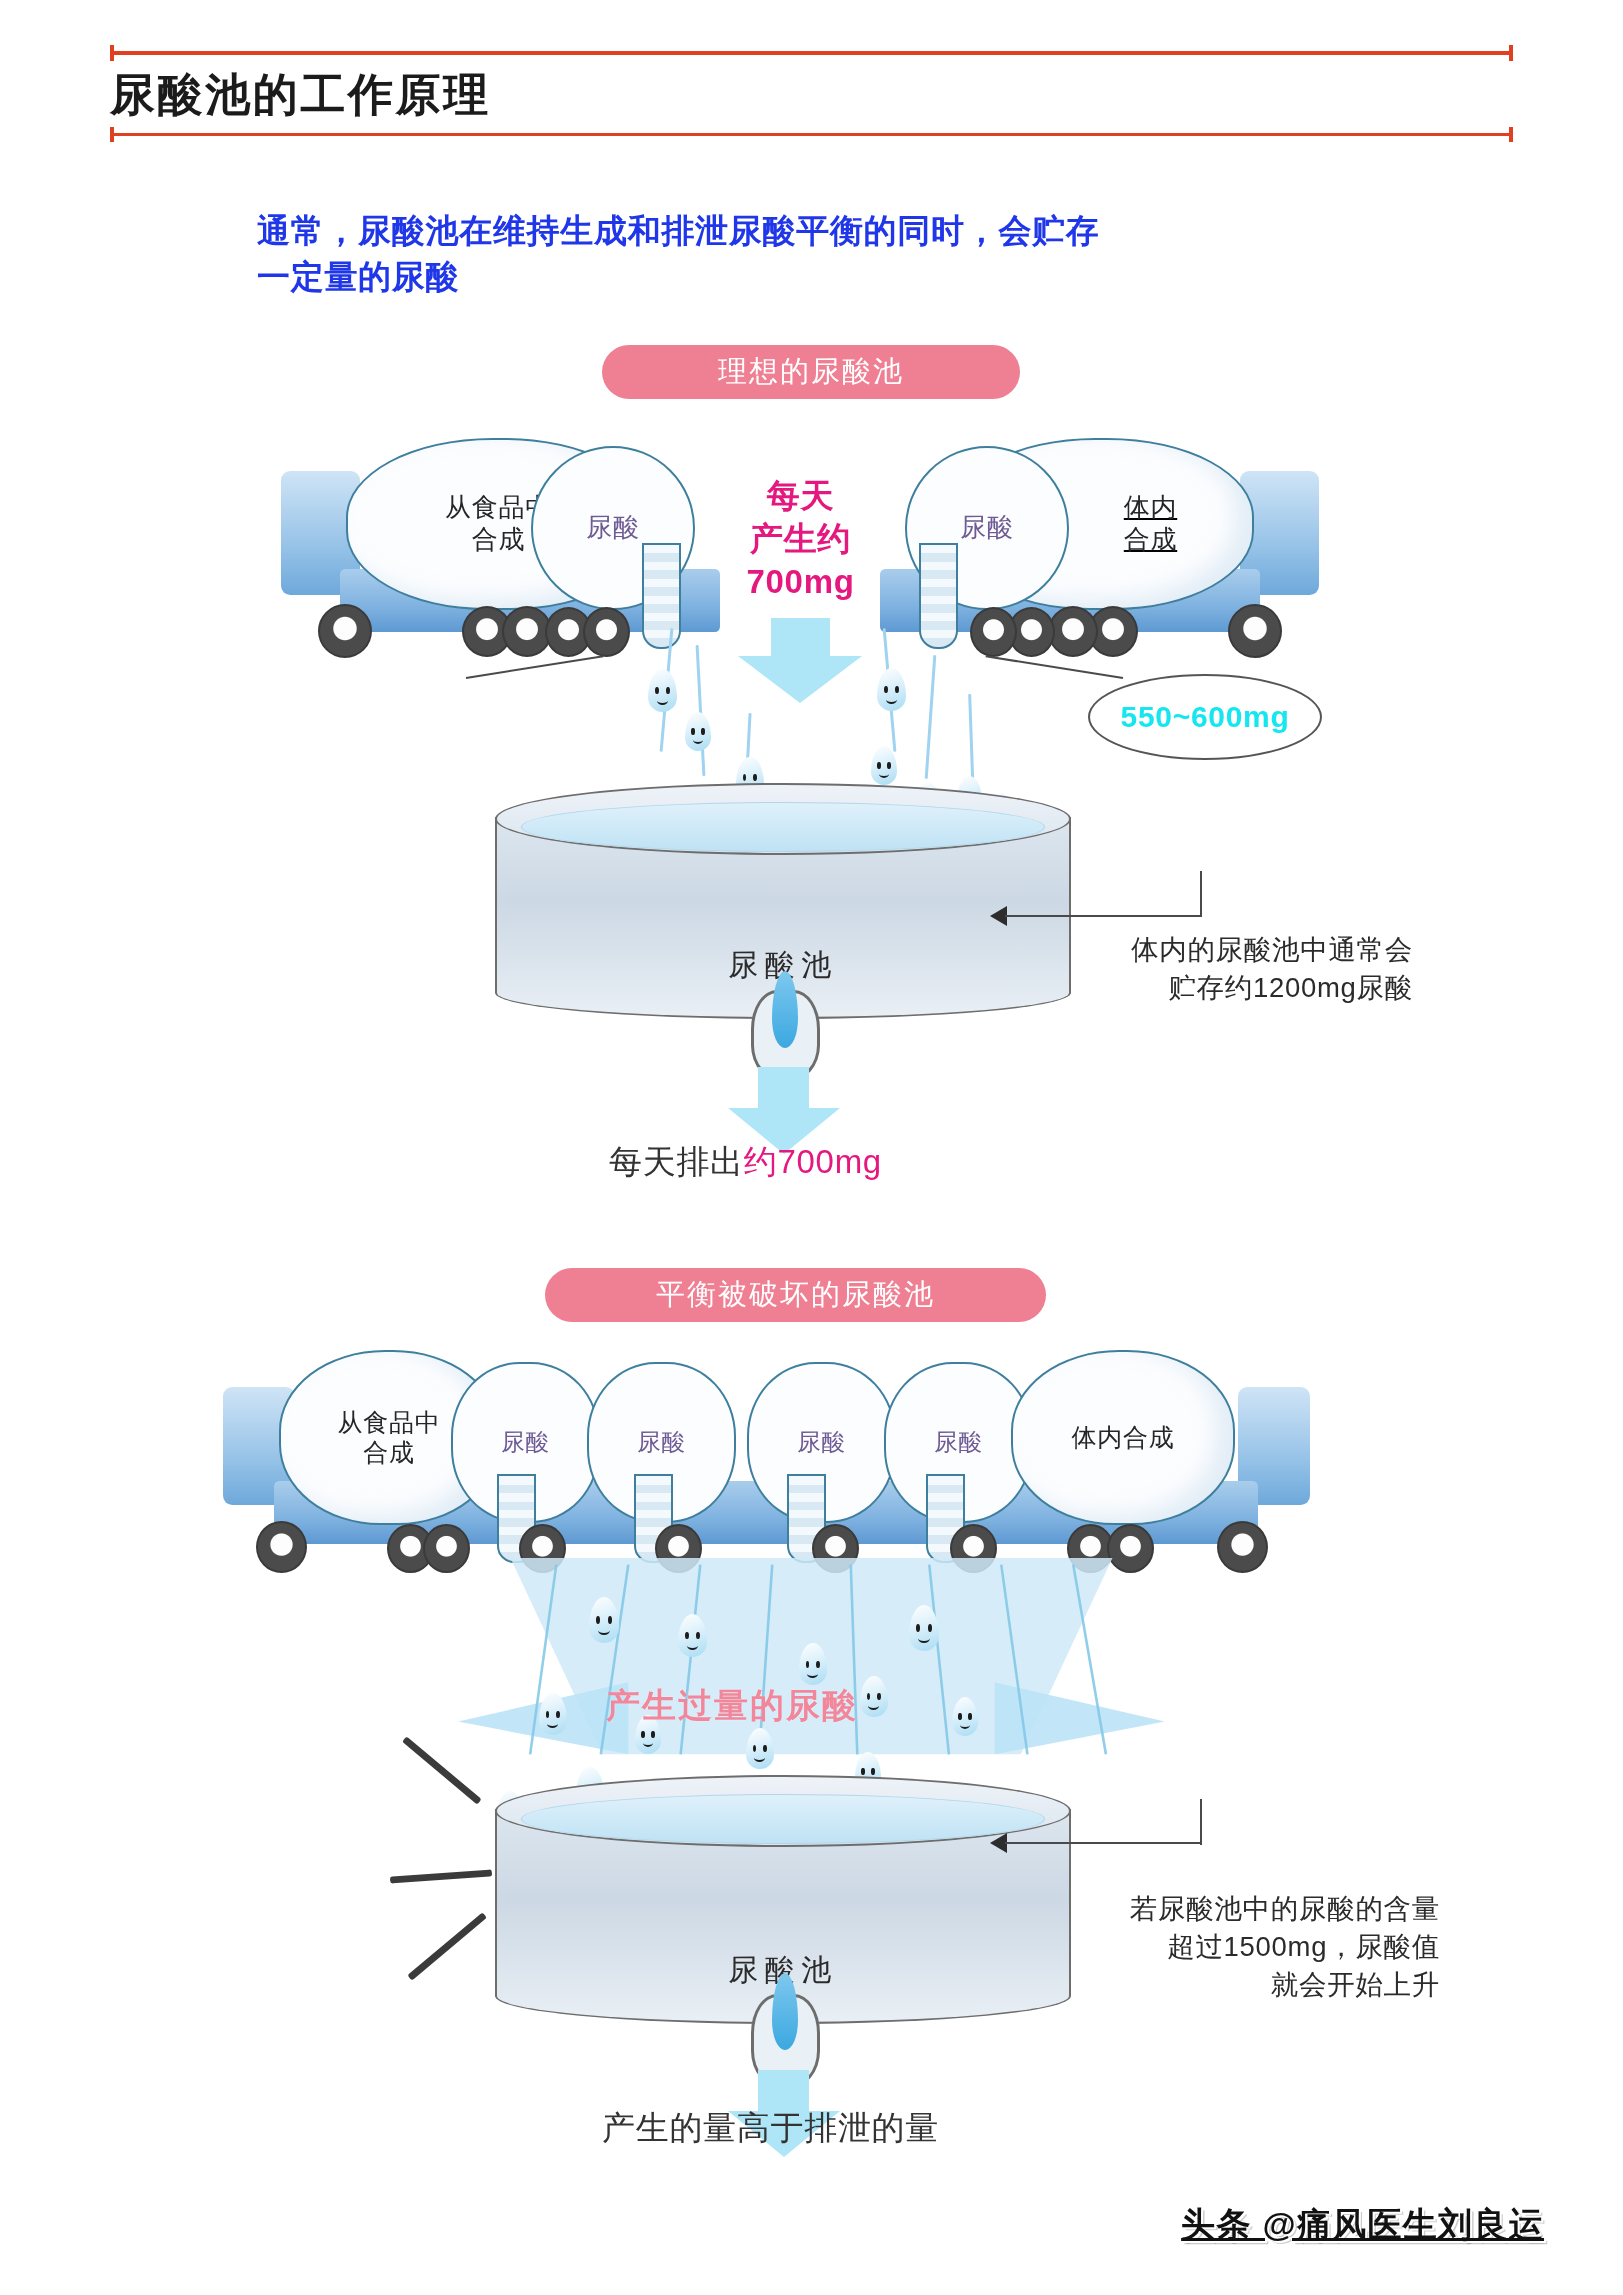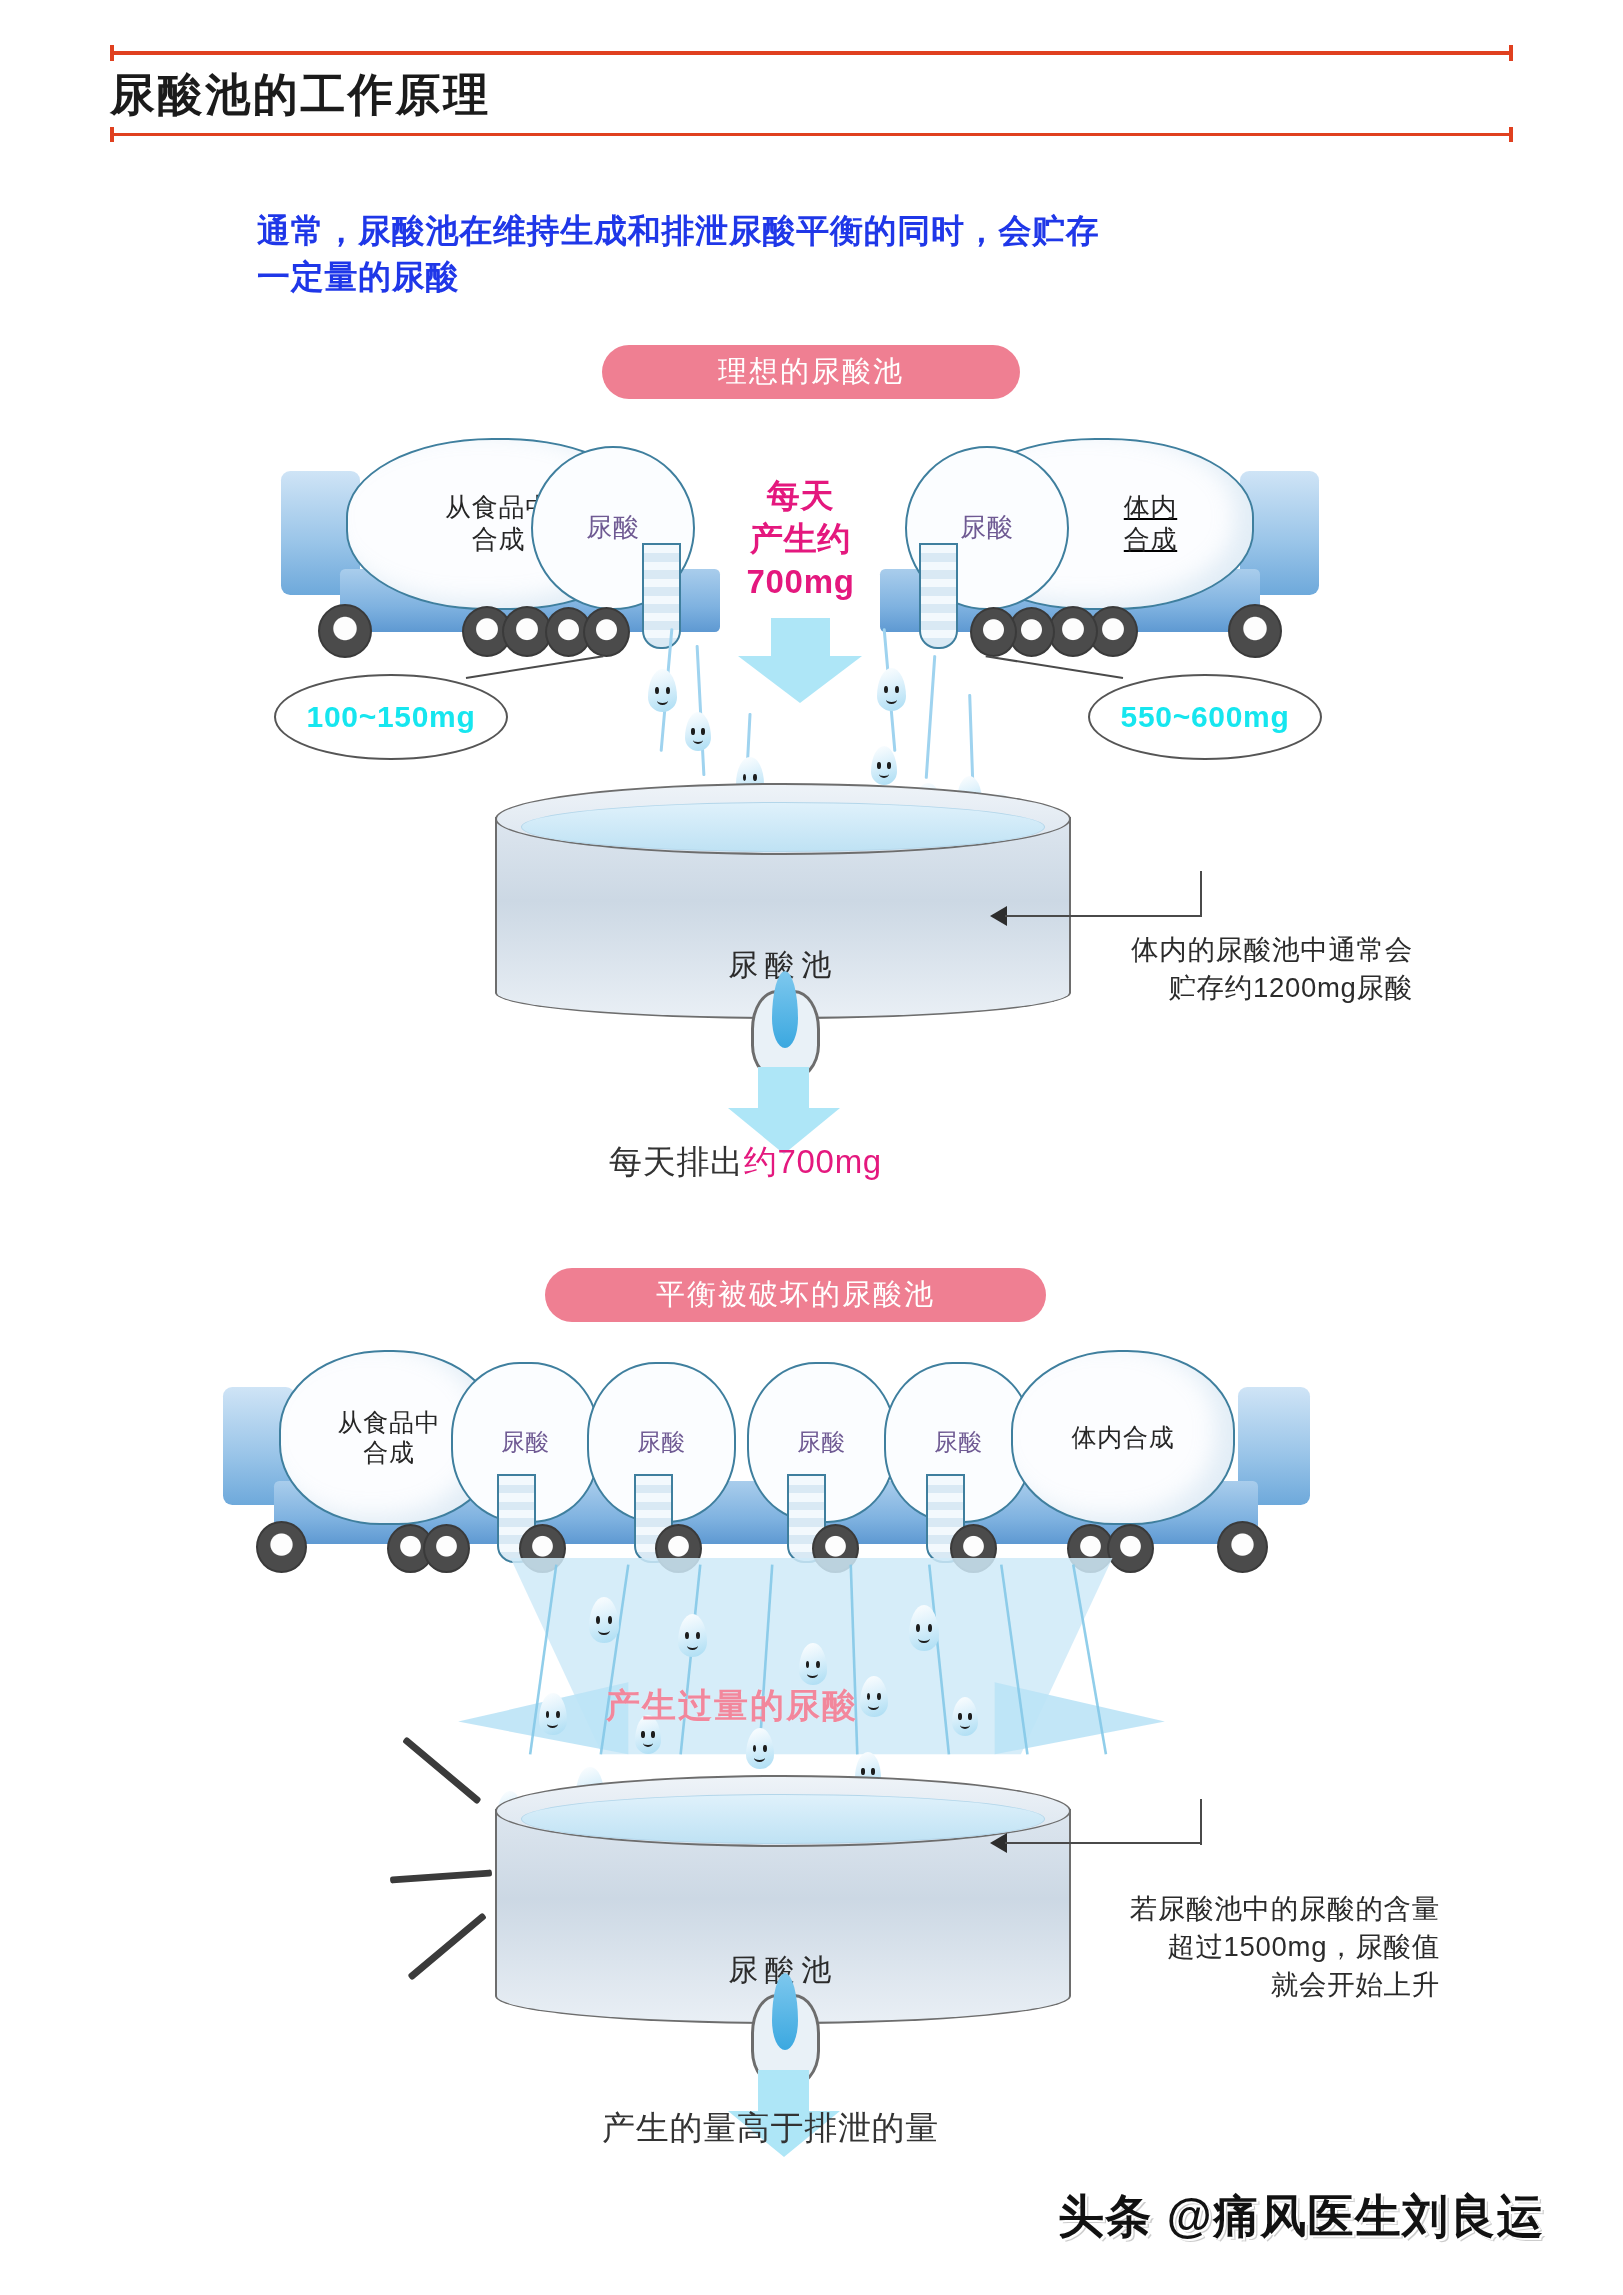--- a/index.html
+++ b/index.html
@@ -169,23 +169,24 @@
   .excess-text{
     position:absolute;color:#f2879c;font-size:34px;font-weight:bold;
     letter-spacing:2px;text-shadow:0 0 1.3px rgba(255,255,255,.5);
   }
 
   
   .stroke{position:absolute;background:#3b3b3b;border-radius:2.6px;}
 
   
   .watermark{
-    position:absolute;right:79px;bottom:47px;font-size:46px;font-weight:bold;
+    position:absolute;right:79px;bottom:47px;font-size:34px;font-weight:bold;
     color:#111;letter-spacing:1.3px;
     text-shadow:2px 2px 0 #ffffff, 3.3px 3.3px 0 rgba(0,0,0,.20);
+    text-decoration:underline;
   }
 </style>
 </head>
 <body>
 
 <div class="page">
 
   <div class="title-block">
     <div class="rule"></div>
     <div class="title-text">尿酸池的工作原理</div>
@@ -293,23 +294,20 @@
         <div class="smile"></div>
       </div>
     <div class="drop" style="left:927px;top:826px;width:27.5px;height:42px;">
         <div class="smile"></div>
       </div>
     <div class="drop" style="left:988px;top:793px;width:25px;height:38px;">
         <div class="smile"></div>
       </div>
   </div>
 
-  <div class="bubble" style="left:274px;top:674px;width:230px;height:82px;">
-    <span>100~150mg</span>
-  </div>
   <div class="leader" style="left:466px;top:677px;width:139px;transform:rotate(-9deg);transform-origin:left center;"></div>
 
   <div class="bubble" style="left:1088px;top:674px;width:230px;height:82px;">
     <span>550~600mg</span>
   </div>
   <div class="leader" style="left:984px;top:677px;width:139px;transform:rotate(9deg);transform-origin:right center;"></div>
 
   <div class="pool" style="left:495px;top:783px;width:576px;height:236px;">
     <div class="body"></div>
     <div class="rim">

